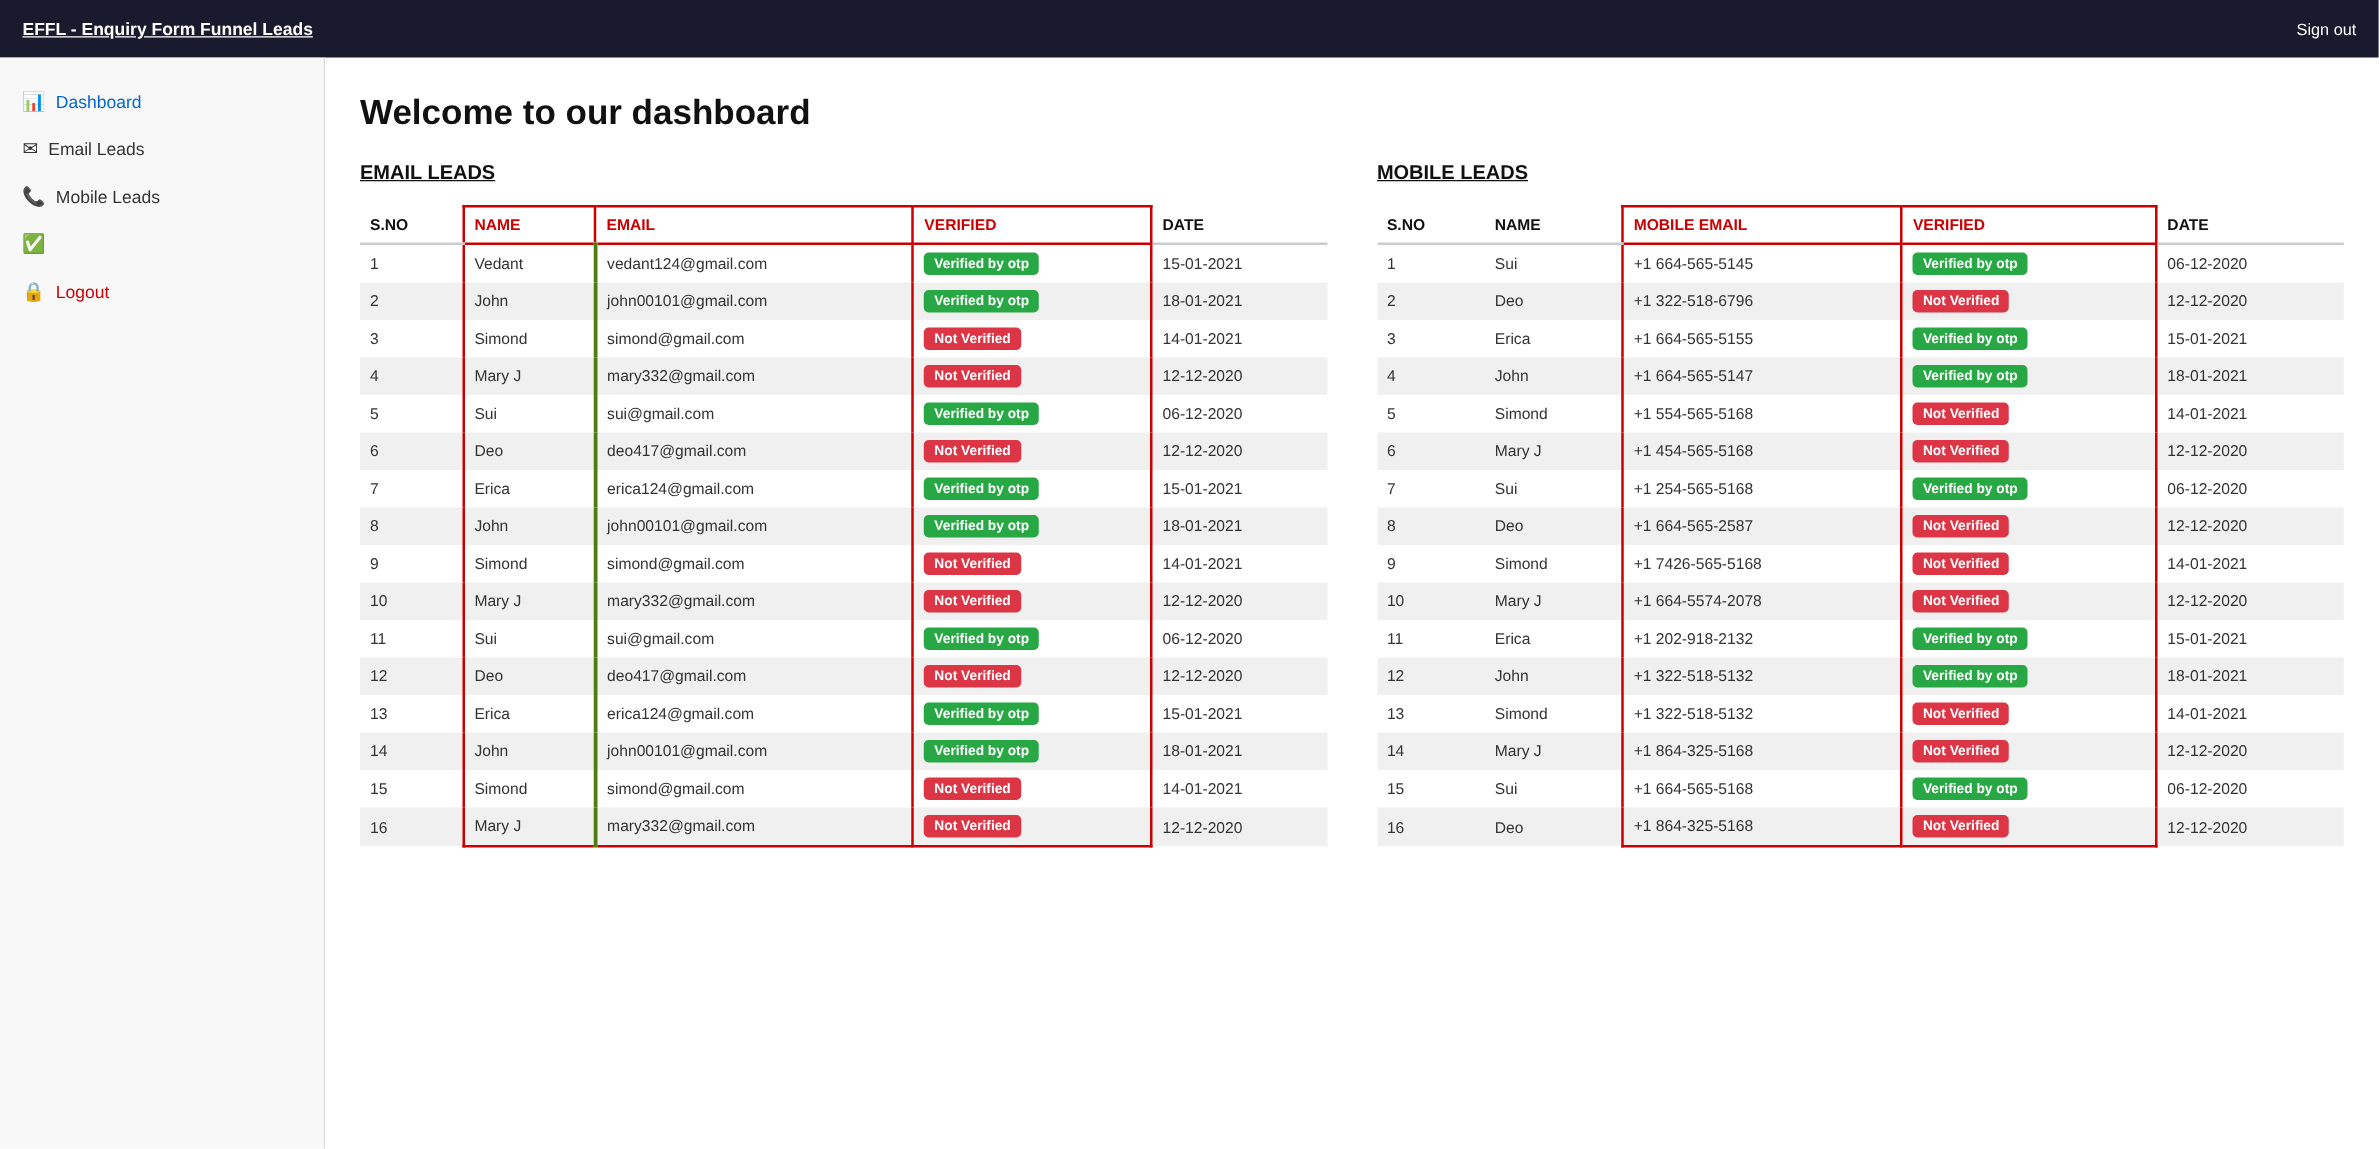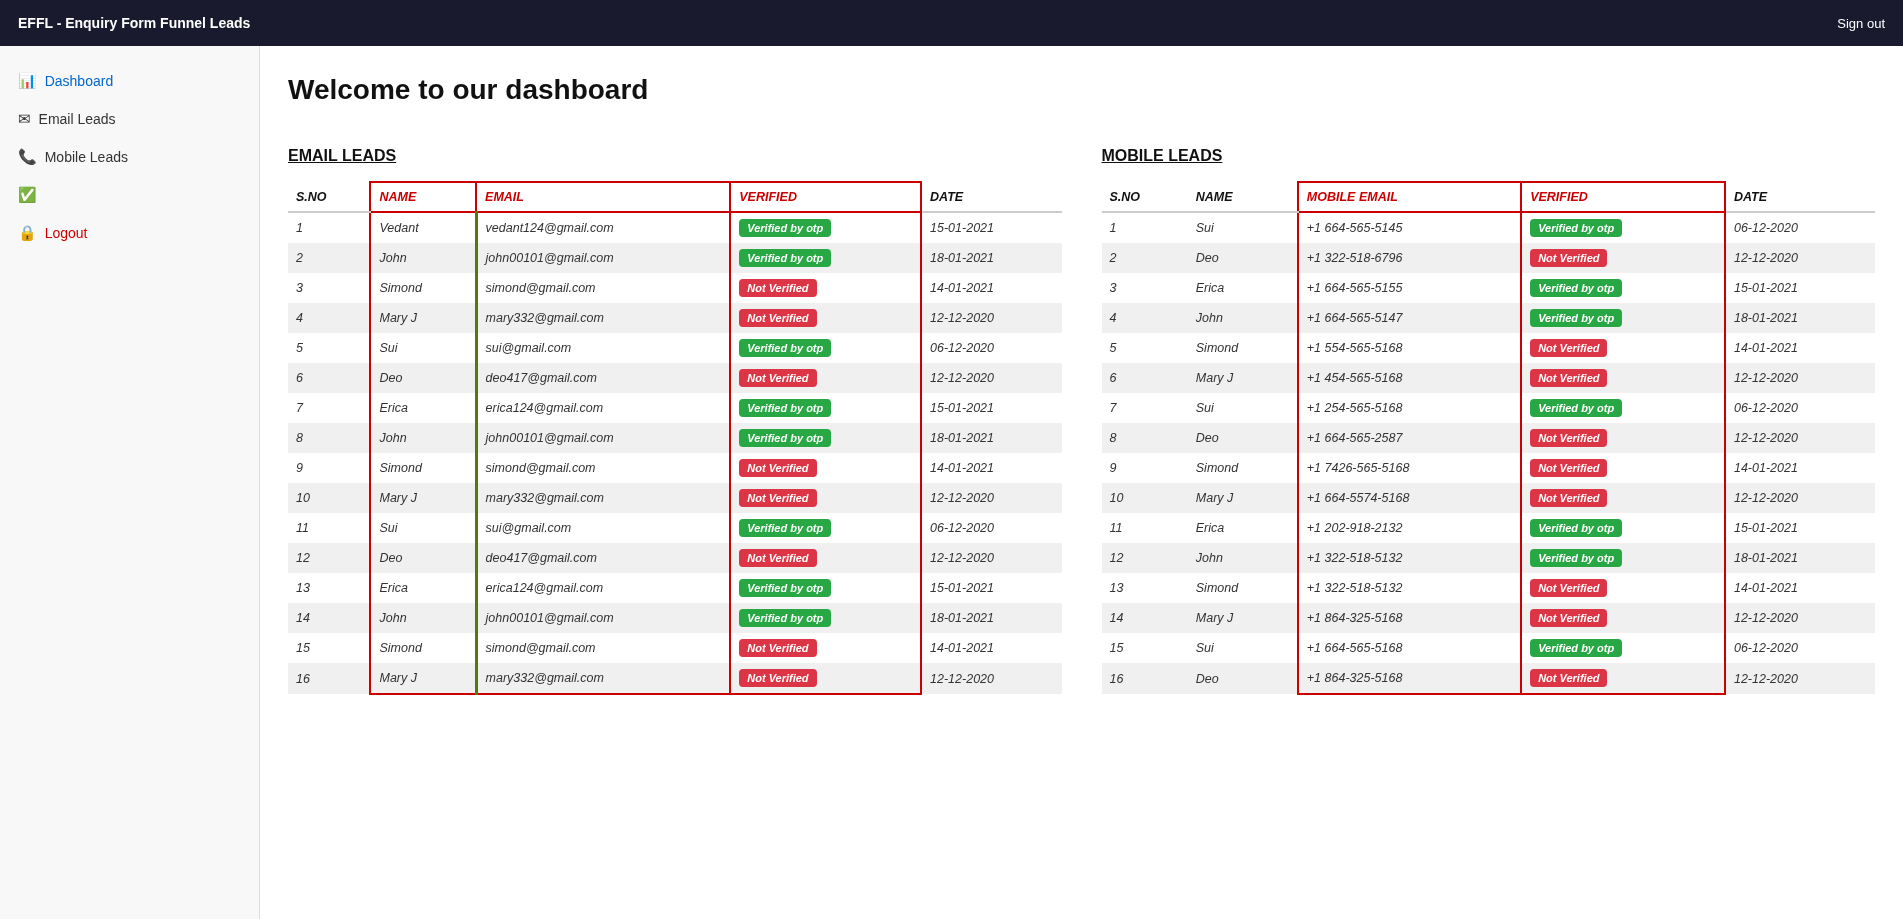--- a/index.html
+++ b/index.html
@@ -9,21 +9,21 @@
     .topbar {
       background: #1a1a2e;
       color: #fff;
       display: flex;
       justify-content: space-between;
       align-items: center;
       padding: 0 18px;
       height: 46px;
       flex-shrink: 0;
     }
-    .topbar-title { font-size: 14px; font-weight: bold; }
+    .topbar-title { font-size: 14px; font-weight: bold; text-decoration: underline; }
     .topbar-signout { font-size: 13px; cursor: pointer; }
 
     
     .layout { display: flex; flex: 1; overflow: hidden; }
 
     
     .sidebar {
       width: 260px;
       background: #f8f8f8;
       border-right: 1px solid #ddd;
@@ -47,21 +47,21 @@
 
     
     .main {
       flex: 1;
       overflow-y: auto;
       padding: 28px 28px 28px 28px;
     }
     .dashboard-title {
       font-size: 28px;
       font-weight: bold;
-      margin-bottom: 41px;
+      margin-bottom: 24px;
       color: #111;
     }
 
     
     .tables-row {
       display: flex;
       gap: 40px;
       align-items: flex-start;
     }
 
@@ -71,21 +71,20 @@
       font-weight: bold;
       text-decoration: underline;
       margin-bottom: 16px;
       color: #111;
     }
 
     table {
       border-collapse: collapse;
       width: 100%;
       font-size: 12.5px;
-      font-style: italic;
     }
     thead th {
       background: #fff;
       font-weight: bold;
       color: #111;
       padding: 7px 8px;
       text-align: left;
       border-bottom: 2px solid #ccc;
       white-space: nowrap;
     }
@@ -376,21 +375,21 @@
               <tr>
       <td>9</td>
       <td>Simond</td>
       <td class="col-mobile" style="">+1 7426-565-5168</td>
       <td class="col-verified" style=""><span class="badge not-verified">Not Verified</span></td>
       <td>14-01-2021</td>
     </tr>
               <tr>
       <td>10</td>
       <td>Mary J</td>
-      <td class="col-mobile" style="">+1 664-5574-5168</td>
+      <td class="col-mobile" style="">+1 664-5574-2078</td>
       <td class="col-verified" style=""><span class="badge not-verified">Not Verified</span></td>
       <td>12-12-2020</td>
     </tr>
               <tr>
       <td>11</td>
       <td>Erica</td>
       <td class="col-mobile" style="">+1 202-918-2132</td>
       <td class="col-verified" style=""><span class="badge verified">Verified by otp</span></td>
       <td>15-01-2021</td>
     </tr>

